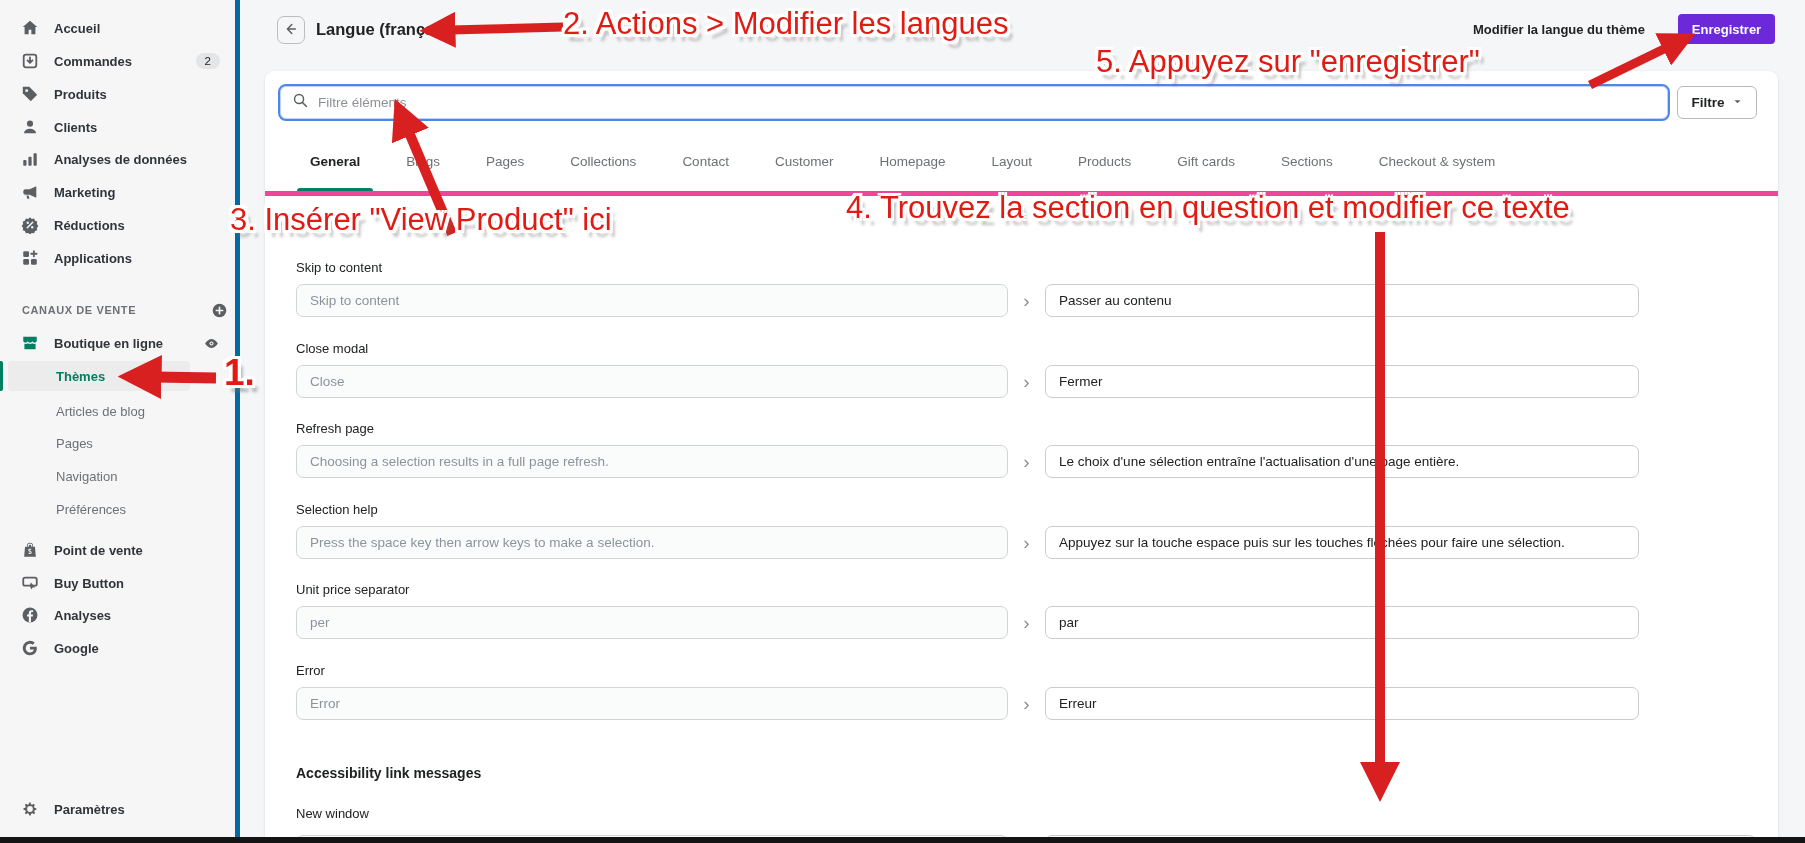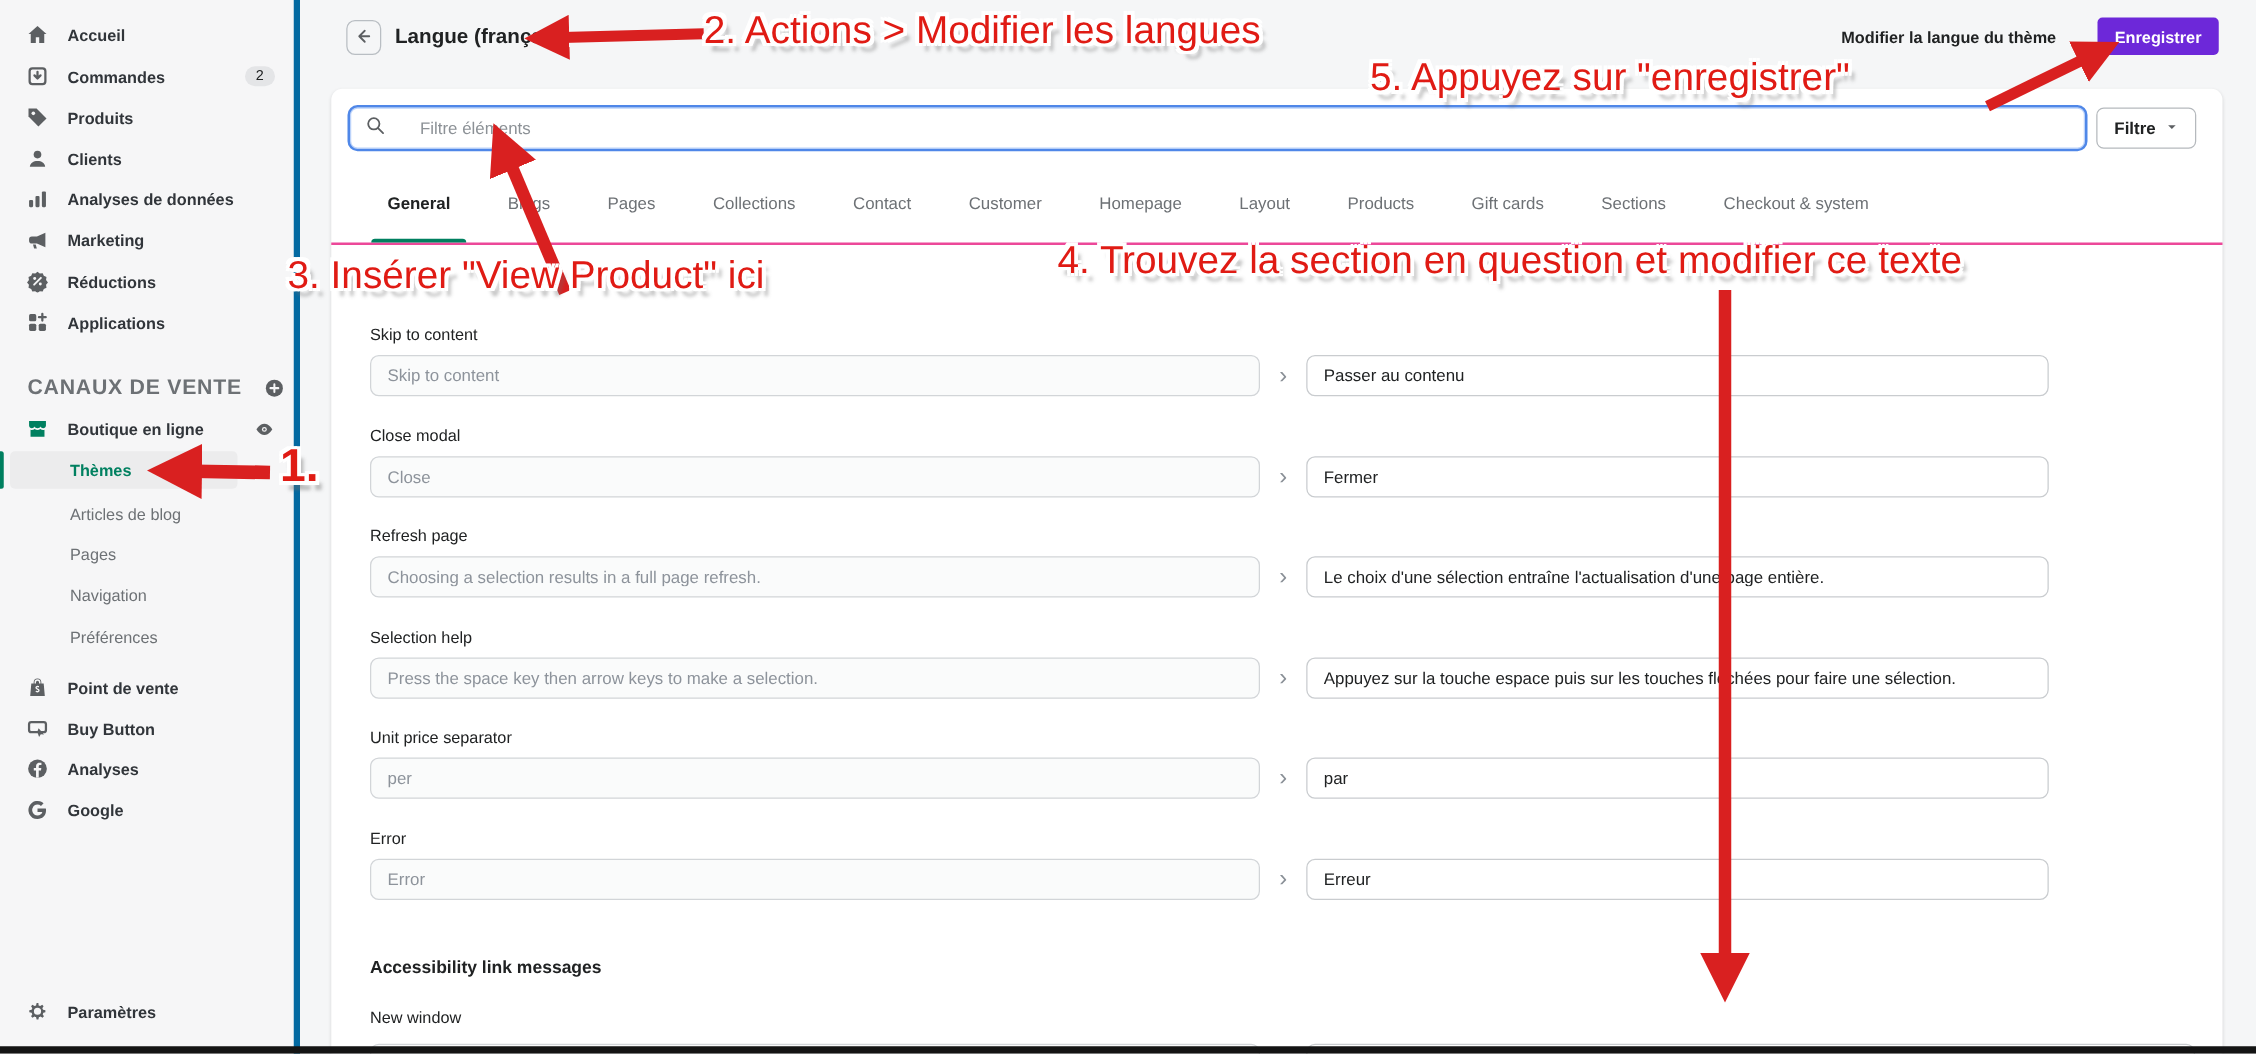--- a/index.html
+++ b/index.html
@@ -8,41 +8,41 @@
   .page { position:absolute; inset:0; width:1805px; height:843px; overflow:hidden; }
 
   
   .sidebar { position:absolute; left:0; top:0; width:240px; height:843px; background:#f6f6f7; border-right:5px solid #0369a1; z-index:5; }
   .s-item { position:absolute; left:12px; width:216px; height:30px; display:flex; align-items:center; padding:0 8px; border-radius:4px; cursor:pointer; }
   .s-item .ico { width:20px; height:20px; display:flex; align-items:center; justify-content:center; flex:0 0 20px; }
   .s-item .lbl { margin-left:14px; font-size:13px; font-weight:700; color:#31353a; }
   .s-badge { margin-left:auto; background:#e4e5e7; color:#202223; font-size:11.5px; font-weight:400; border-radius:10px; padding:2px 9px; }
   .s-right { margin-left:auto; display:flex; align-items:center; }
   .s-head { position:absolute; left:22px; width:206px; height:20px; display:flex; align-items:center; }
-  .s-head .txt { font-size:17px; font-weight:700; color:#6d7175; letter-spacing:.6px;text-align:center; }
+  .s-head .txt { font-size:11px; font-weight:700; color:#6d7175; letter-spacing:.6px;text-align:center; }
   .s-sub { position:absolute; left:8px; width:182px; height:30px; display:flex; align-items:center; padding-left:48px; border-radius:4px; cursor:pointer; }
   .s-sub .lbl2 { font-size:13px; color:#6d7175; font-weight:400; }
   .s-sub.active { background:#ececed; }
   .s-sub.active .lbl2 { color:#008060; font-weight:700; }
   .s-indicator { position:absolute; left:0; top:361px; width:3px; height:30px; background:#008060; border-radius:0 2px 2px 0; }
 
   
   .back-btn { position:absolute; left:277px; top:16px; width:28px; height:28px; border:1px solid #b9bec3; border-radius:7px; display:flex; align-items:center; justify-content:center; background:transparent; cursor:pointer; z-index:6; }
   .page-title { position:absolute; left:316px; top:20px; font-size:16.5px; font-weight:700; color:#202223; z-index:6; }
   .theme-action { position:absolute; left:1473px; top:22px; font-size:13px; font-weight:700; color:#202223; z-index:6; cursor:pointer; }
   .save-btn { position:absolute; left:1678px; top:14px; width:97px; height:30px; background:#6d28d9; border:none; border-radius:4px; color:#fff; font-size:13px; font-weight:700; font-family:"Liberation Sans",sans-serif; cursor:pointer; z-index:6; }
 
   
   .card { position:absolute; left:265px; top:71px; width:1513px; height:790px; background:#fff; border-radius:9px 9px 0 0; box-shadow:0 1px 3px rgba(0,0,0,.12); z-index:4; }
   .search-box { position:absolute; left:13px; top:13px; width:1392px; height:37px; border:2px solid #4f87e8; box-shadow:inset 0 0 0 1px #bcd3fa; border-radius:8px; background:#fff; display:flex; align-items:center; padding:0 12px; }
-  .search-box input { border:none; outline:none; flex:1; margin-left:27px; font-size:13.5px; color:#202223; font-family:"Liberation Sans",sans-serif; background:transparent; }
+  .search-box input { border:none; outline:none; flex:1; margin-left:9px; font-size:13.5px; color:#202223; font-family:"Liberation Sans",sans-serif; background:transparent; }
   .search-box input::placeholder { color:#8c9196; }
   .filter-btn { position:absolute; left:1412px; top:15px; width:80px; height:33px; background:#fff; border:1px solid #b5b9bd; border-radius:6px; display:flex; align-items:center; justify-content:center; gap:7px; font-size:13.5px; font-weight:700; color:#202223; cursor:pointer; }
 
-  .tabs { position:absolute; left:0; right:0; top:60px; height:65px; display:flex; align-items:center; padding-left:45px; gap:46px; border-bottom:2px solid #ec4899; }
+  .tabs { position:absolute; left:0; right:0; top:60px; height:65px; display:flex; align-items:center; padding-left:45px; gap:46px; border-bottom:5px solid #ec4899; }
   .tab { position:relative; height:100%; display:flex; align-items:center; font-size:13.5px; color:#6d7175; cursor:pointer; white-space:nowrap; }
   .tab.active { color:#202223; font-weight:700; }
   .tab.active::after { content:""; position:absolute; left:-13px; right:-13px; bottom:0; height:3px; background:#008060; border-radius:3px 3px 0 0; }
 
   .f-row { position:absolute; left:31px; width:1460px; }
   .f-label { font-size:13px; color:#202223; }
   .f-inputs { display:flex; align-items:center; margin-top:9px; }
   .f-inputs input { height:33px; border-radius:7px; font-size:13.5px; padding:0 13px; font-family:"Liberation Sans",sans-serif; outline:none; }
   .src { width:712px; background:#fafbfb; border:1px solid #d2d5d8; color:#8d939b; }
   .chev { width:37px; text-align:center; color:#8a9097; font-size:19px; line-height:33px; user-select:none; }

